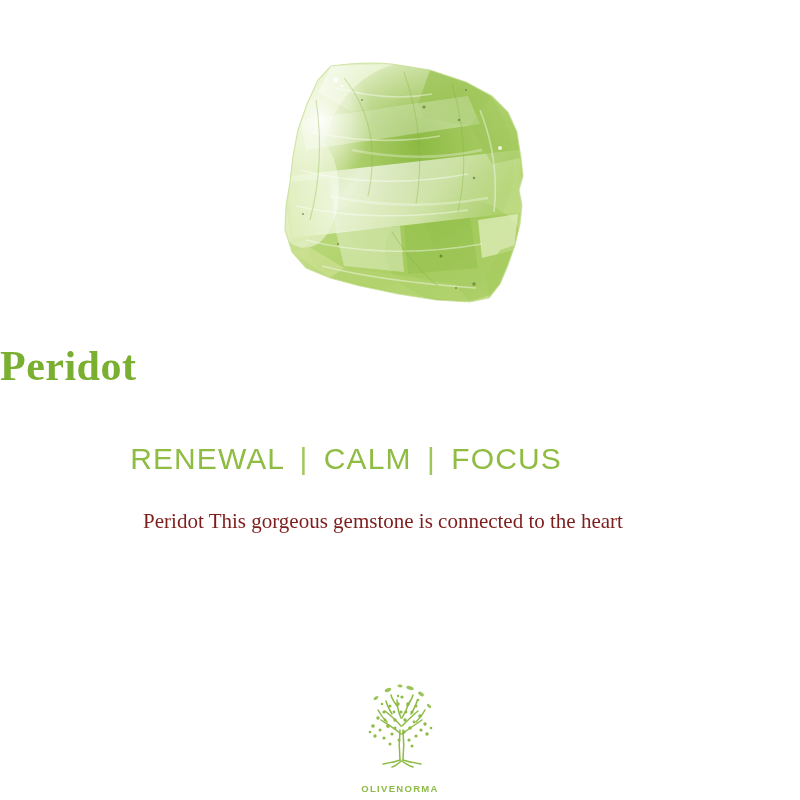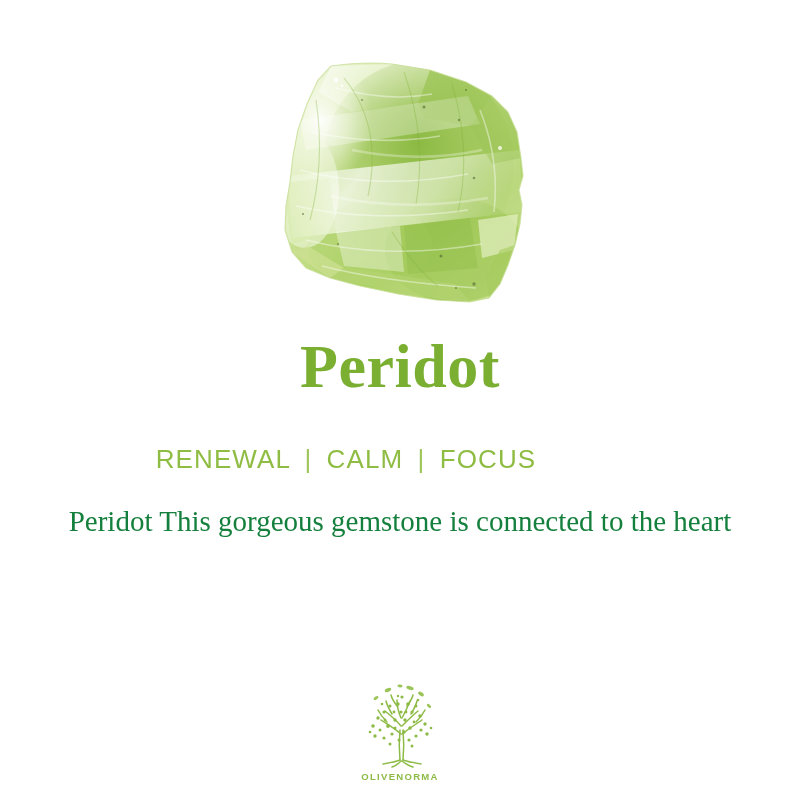--- a/index.html
+++ b/index.html
@@ -22,78 +22,77 @@
     left:0; top:0;
     width:800px; height:330px;
   }
   #stone-svg{ display:block; width:800px; height:330px; }
 
   
   #title{
     position:absolute;
     left:0; top:331px;
     width:800px;
-    text-align:center;
     font-family:"Liberation Serif", serif;
     font-weight:700;
-    font-size:62px;
+    font-size:42px;
     line-height:70px;
     letter-spacing:0.5px;
     color:#7aaf31;
     white-space:nowrap;
   }
 
   
   #subtitle{
     position:absolute;
     left:0; top:440px;
     width:692px;
     text-align:center;
     font-family:"Liberation Sans", sans-serif;
     font-weight:400;
-    font-size:26px;
+    font-size:30px;
     line-height:38px;
     letter-spacing:1.1px;
     color:#8fbc42;
     white-space:nowrap;
   }
   #subtitle .sep{
     color:#9ec65a;
     padding:0 6px;
     font-weight:300;
   }
 
   
   #body-copy{
     position:absolute;
-    left:18px; top:498px;
+    left:1px; top:498px;
     width:764px;
     text-align:center;
     font-family:"Liberation Serif", serif;
-    font-size:29px;
+    font-size:21px;
     line-height:47px;
-    color:#15803d;
+    color:#7f1d1d;
   }
   #body-copy .ln{ display:block; white-space:nowrap; }
 
   
   #logo{
     position:absolute;
     left:350px; top:682px;
     width:100px; height:104px;
     text-align:center;
   }
   #logo svg{ display:block; margin:0 auto; }
   #logo-word{
     font-family:"Liberation Sans", sans-serif;
     font-weight:700;
     font-size:9.5px;
     letter-spacing:1.3px;
     color:#8dbb46;
-    margin-top:1px;
+    margin-top:13px;
   }
 </style>
 </head>
 <body>
 
 <div id="card">
 
   <div id="stone-wrap">
     <svg id="stone-svg" viewBox="0 0 800 330" xmlns="http://www.w3.org/2000/svg">
       <defs>

